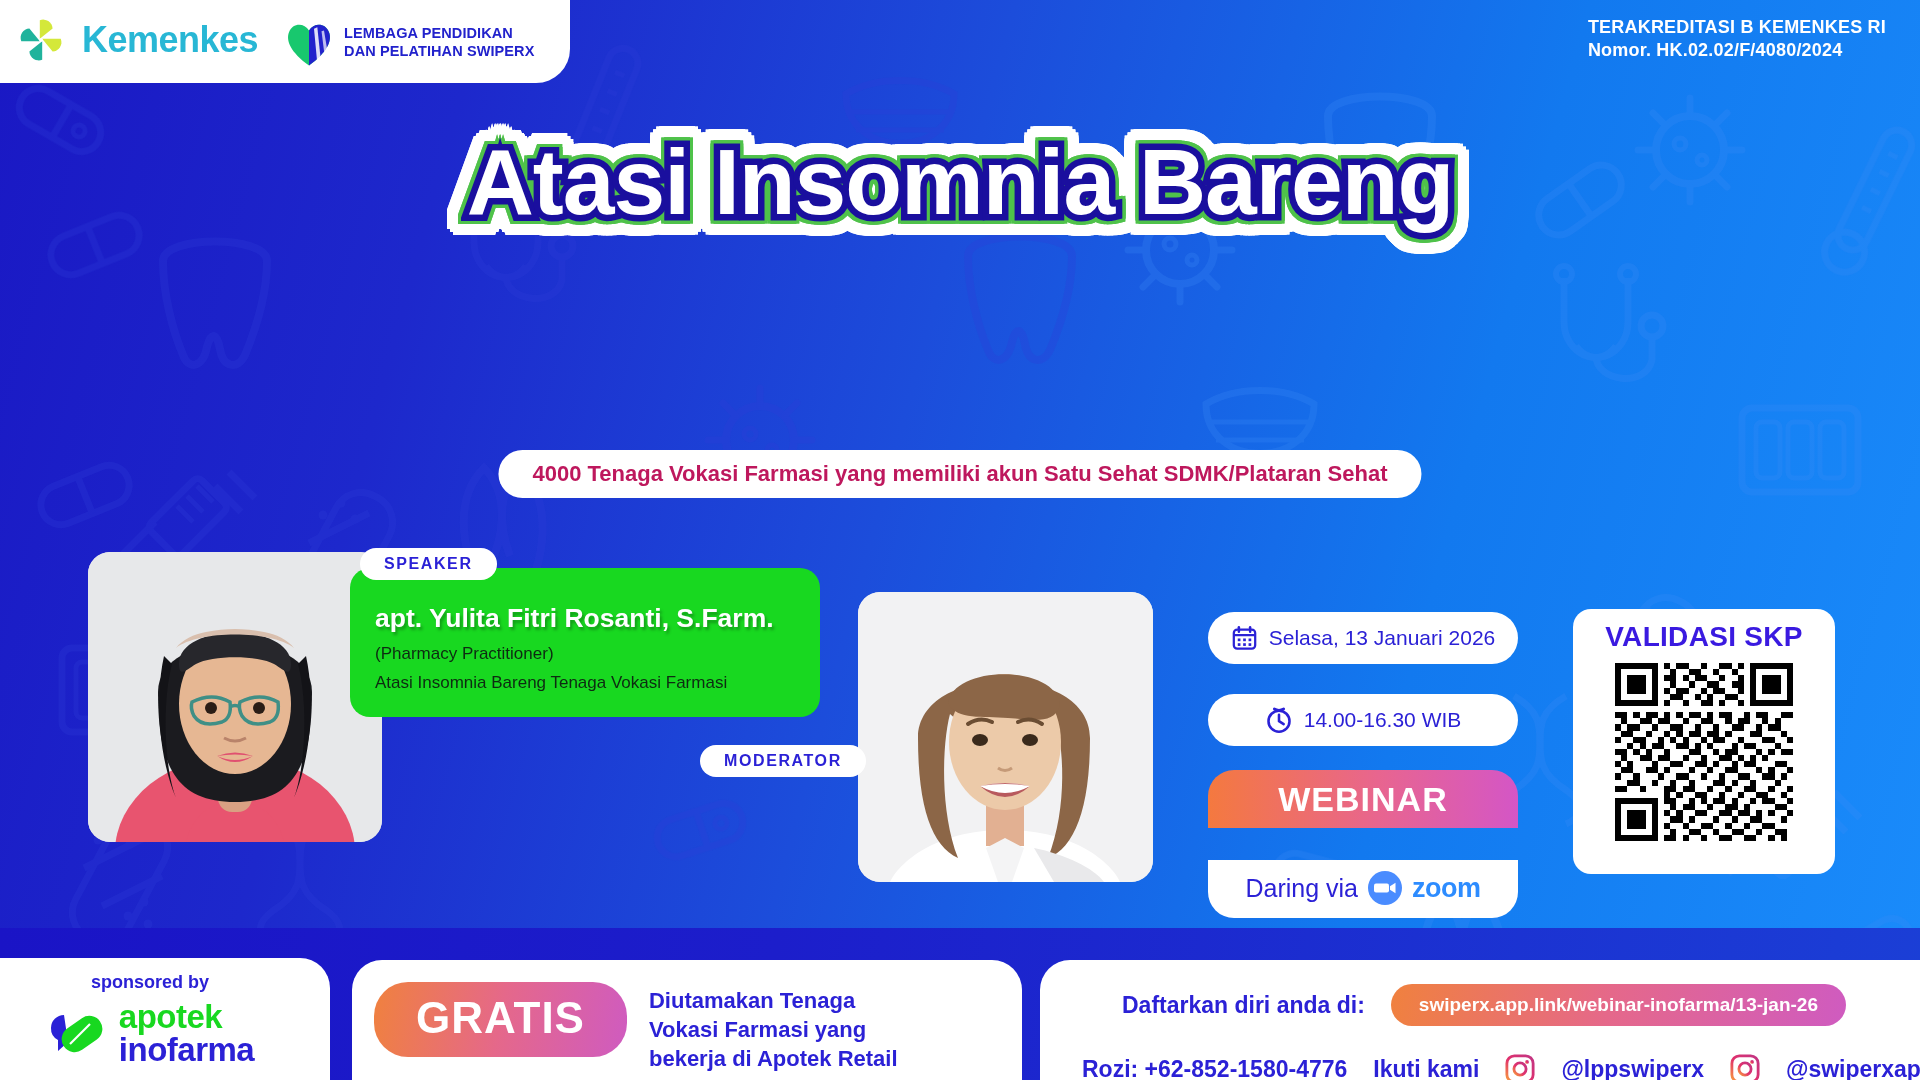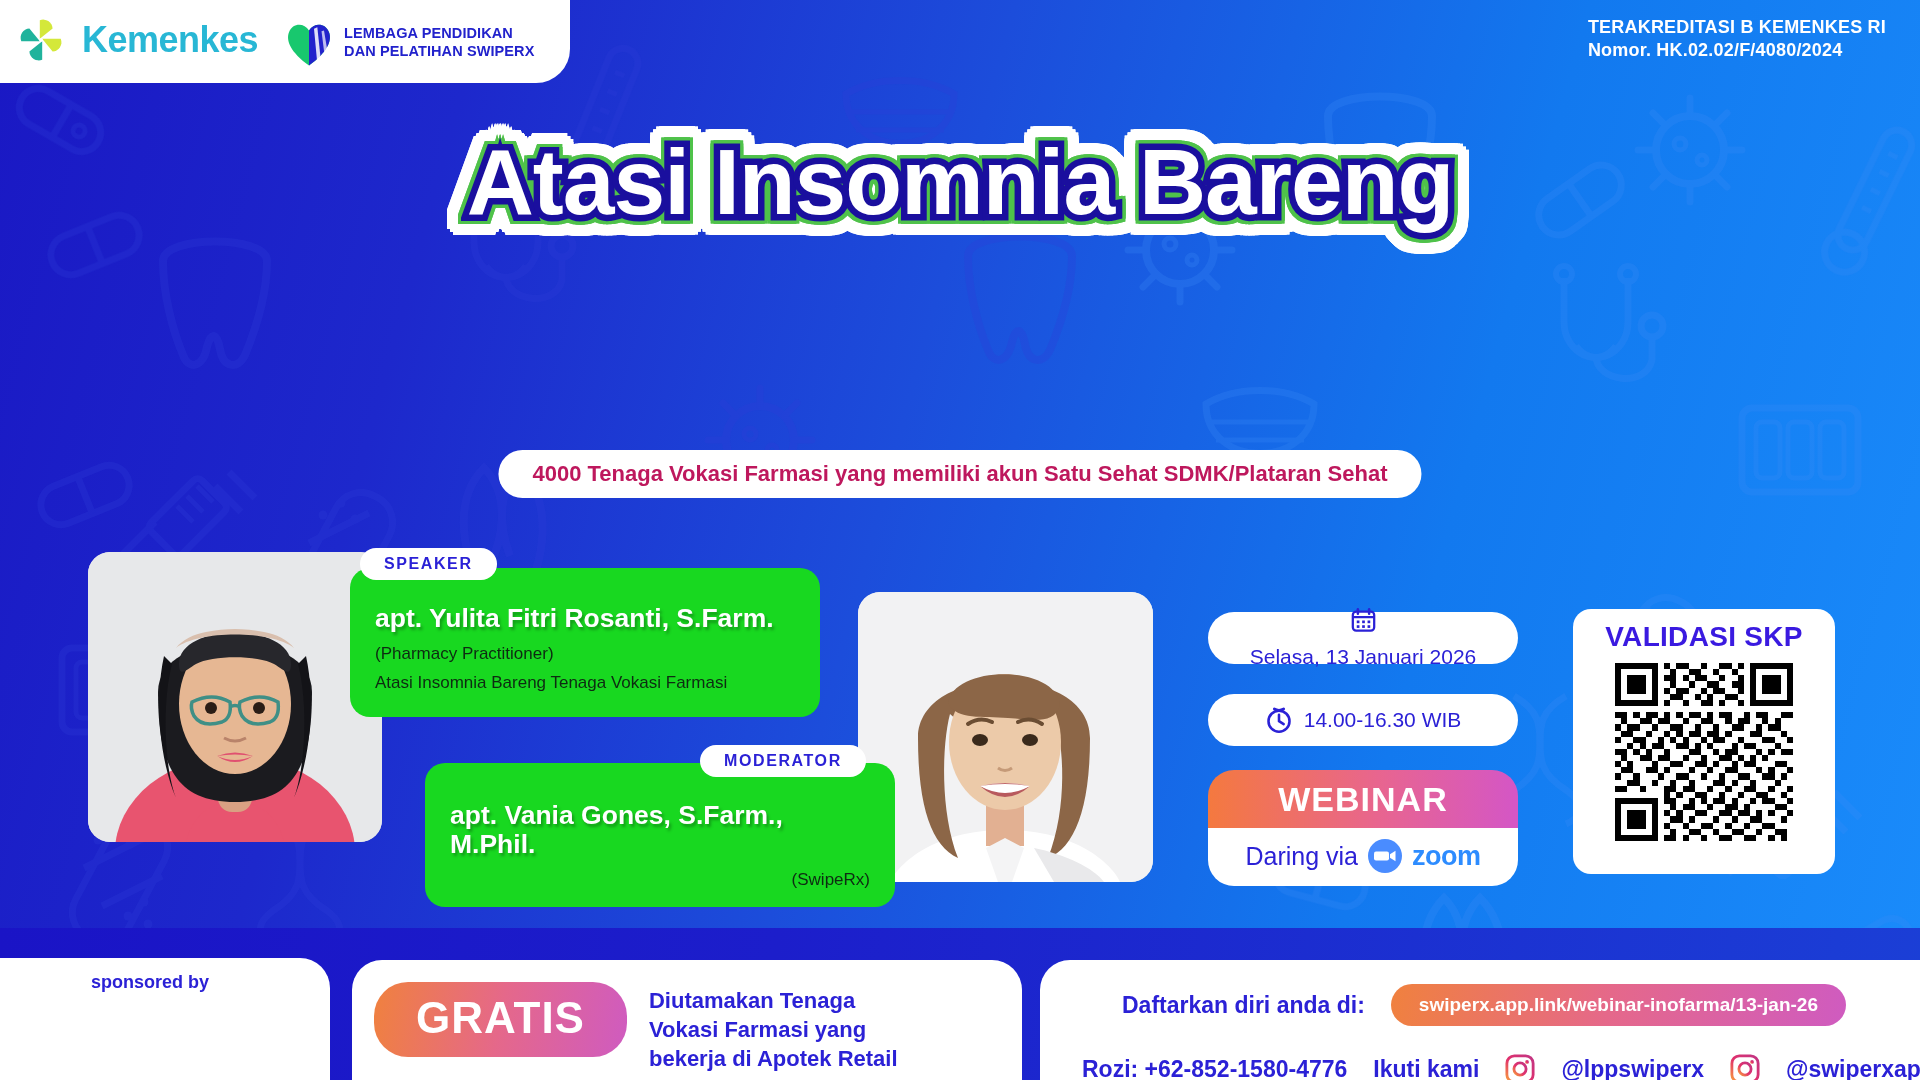--- a/index.html
+++ b/index.html
@@ -113,37 +113,37 @@
   }
   .person-sub { font-size: 17px; color: #0e2b12; margin-top: 9px; line-height: 1.45; }
   .right-align { text-align: right; }
 
   
   .pill-white {
     position: absolute; background: #ffffff; border-radius: 30px;
     display: flex; align-items: center; justify-content: center; gap: 11px;
     color: #2b21d6; font-size: 21px; font-weight: normal; z-index: 5;
   }
-  #date-pill { left: 1208px; top: 612px; width: 310px; height: 52px; flex-direction: column; }
+  #date-pill { left: 1208px; top: 612px; width: 310px; height: 52px; }
   #time-pill  { left: 1208px; top: 694px; width: 310px; height: 52px; }
 
   #webinar-block {
     position: absolute; left: 1208px; top: 770px; width: 310px; z-index: 5;
   }
   #webinar-badge {
     background: linear-gradient(90deg, #f4793f 0%, #e8658f 55%, #d456c6 100%);
     border-radius: 26px 26px 0 0;
     color: #ffffff; font-size: 34px; font-weight: bold;
     letter-spacing: 1px; text-align: center; padding: 10px 0 9px;
   }
   #daring-row {
     background: #ffffff; border-radius: 0 0 26px 26px;
     display: flex; align-items: center; justify-content: center; gap: 10px;
     padding: 11px 0 13px;
-    color: #2b21d6; font-size: 25px;
+    color: #2b21d6; font-size: 25px; margin-top: 32px;
   }
   .zoom-word { color: #2d8cff; font-size: 27px; font-weight: bold; letter-spacing: -0.5px; }
 
   
   #qr-card {
     position: absolute; left: 1573px; top: 609px; width: 262px; height: 265px;
     background: #ffffff; border-radius: 18px; z-index: 5;
     display: flex; flex-direction: column; align-items: center; padding-top: 12px;
   }
   #qr-title { color: #3a1ae0; font-size: 28px; font-weight: bold; letter-spacing: 0.3px; }
@@ -417,24 +417,20 @@
         <path d="M160 130 q 12 -6 24 2"></path>
       </g>
       <path d="M140 176 q 7 5 14 0" stroke="#c59a78" stroke-width="3" fill="none"></path>
       <path d="M122 194 q 25 22 50 0 q -25 10 -50 0 Z" fill="#b85a5e"></path>
       <path d="M122 194 q 25 -6 50 0 q -25 14 -50 0 Z" fill="#ffffff"></path>
       <path d="M122 194 q 25 -6 50 0 q -25 -4 -50 0 Z" fill="#c26a6c"></path>
       <path d="M176 256 C 206 262, 236 276, 246 290 L 196 290 Z" fill="#e9e9eb"></path>
     </svg>
   </div>
   <div class="role-pill" id="moderator-pill">MODERATOR</div>
-  <div class="info-card" id="moderator-card">
-    <div class="person-name">apt. Vania Gones, S.Farm., M.Phil.</div>
-    <div class="person-sub right-align">(SwipeRx)</div>
-  </div>
 
   <div class="pill-white" id="date-pill">
     <svg class="icn" width="27" height="27" viewBox="0 0 24 24">
       <rect x="2.5" y="4" width="19" height="17" rx="3" fill="none" stroke="#2b21d6" stroke-width="2"></rect>
       <line x1="2.5" y1="9" x2="21.5" y2="9" stroke="#2b21d6" stroke-width="2"></line>
       <line x1="7" y1="2" x2="7" y2="6" stroke="#2b21d6" stroke-width="2.2" stroke-linecap="round"></line>
       <line x1="17" y1="2" x2="17" y2="6" stroke="#2b21d6" stroke-width="2.2" stroke-linecap="round"></line>
       <g fill="#2b21d6">
         <rect x="6" y="12" width="2.4" height="2.4"></rect>
           <rect x="10.8" y="12" width="2.4" height="2.4"></rect>
@@ -698,20 +694,31 @@
           <rect x="27" y="28" width="1" height="1"></rect>
         </g>
       </svg>
     </div>
   </div>
 
   <div id="bottom-band"></div>
 
   <div class="bottom-card" id="sponsor-card">
     <div id="sponsor-label">sponsored by</div>
+    <div id="inofarma-logo">
+      <svg class="icn" width="64" height="44" viewBox="0 0 64 44">
+        <path d="M18 4 A13 13 0 0 0 5 17 A13 13 0 0 0 12 29 L 12 40 L 22 31 Z" fill="#2b21d6"></path>
+        <rect x="14" y="10" width="44" height="26" rx="13" fill="#18d820" transform="rotate(-35 36 23)"></rect>
+        <path d="M24 33 L 44 13" stroke="#ffffff" stroke-width="2.2"></path>
+      </svg>
+      <div class="ino-text">
+        <span class="ino-a">apotek</span>
+        <span class="ino-b">inofarma</span>
+      </div>
+    </div>
   </div>
 
   <div class="bottom-card" id="gratis-card">
     <div id="gratis-badge">GRATIS</div>
     <div id="gratis-note">
       <div>Diutamakan Tenaga</div>
       <div>Vokasi Farmasi yang</div>
       <div>bekerja di Apotek Retail</div>
     </div>
   </div>

